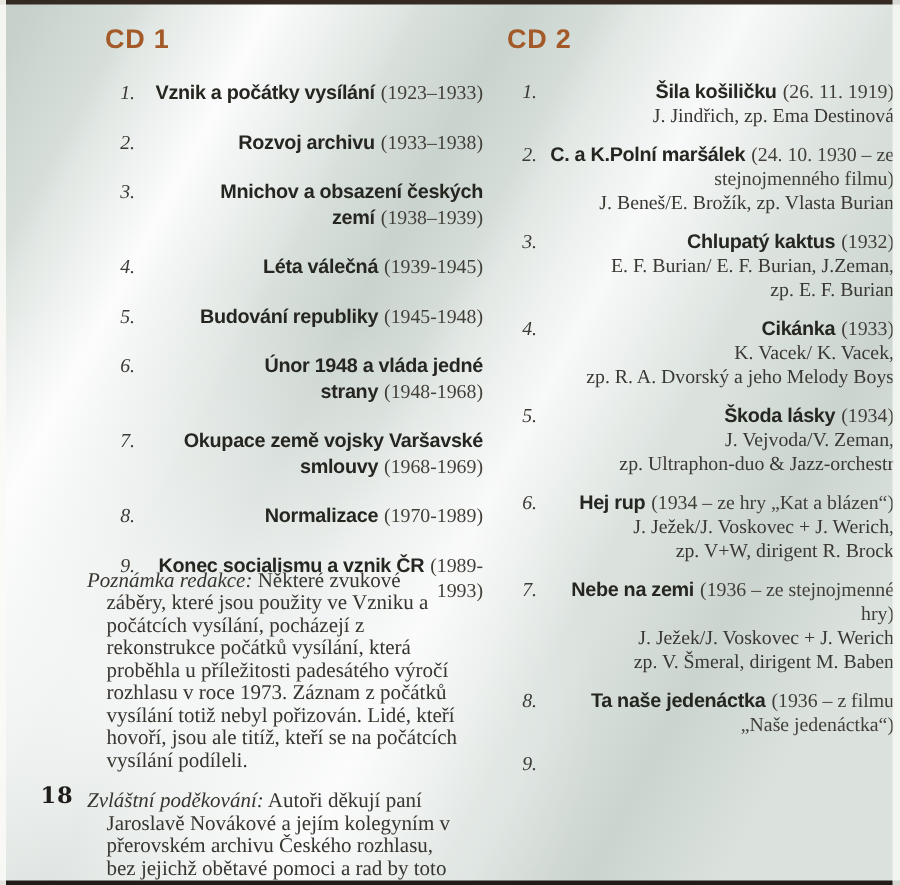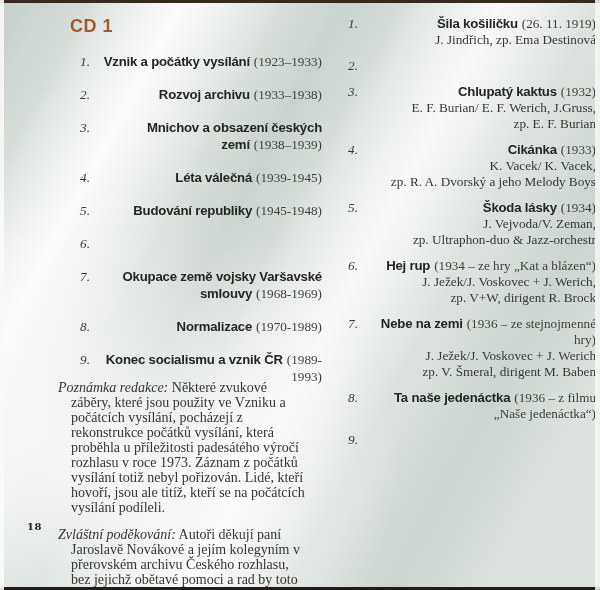--- a/index.html
+++ b/index.html
@@ -47,21 +47,21 @@
   .tcredits{display:block;color:#3a3833;white-space:pre-line;}
 
   .notes{position:absolute;left:58px;top:380px;width:250px;}
   .note{
     font-size:14px;line-height:15px;margin:0 0 12px 0;
     padding-left:13px;text-indent:-13px;color:#37352f;
   }
   .note-label{font-style:italic;}
   .page-number{
     position:absolute;left:27px;top:521px;
-    font-family:"DejaVu Serif",serif;font-weight:700;font-size:10px;
+    font-family:"DejaVu Serif",serif;font-weight:700;font-size:15px;
     color:#1e1d1a;letter-spacing:0.5px;
   }
 </style>
 </head>
 <body>
 
 <div class="page">
   <div class="edge edge-top"></div>
   <div class="edge edge-bottom"></div>
   <div class="edge edge-left"></div>
@@ -91,20 +91,21 @@
           <span class="tbody"><span class="ttitle">Léta válečná</span><span class="tdate">(1939-1945)</span></span>
         </li>
 
         <li class="track">
           <span class="tnum">5.</span>
           <span class="tbody"><span class="ttitle">Budování republiky</span><span class="tdate">(1945-1948)</span></span>
         </li>
 
         <li class="track">
           <span class="tnum">6.</span>
+          <span class="tbody"><span class="ttitle">Únor 1948 a vláda jedné strany</span><span class="tdate">(1948-1968)</span></span>
         </li>
 
         <li class="track">
           <span class="tnum">7.</span>
           <span class="tbody"><span class="ttitle">Okupace země vojsky Varšavské smlouvy</span><span class="tdate">(1968-1969)</span></span>
         </li>
 
         <li class="track">
           <span class="tnum">8.</span>
           <span class="tbody"><span class="ttitle">Normalizace</span><span class="tdate">(1970-1989)</span></span>
@@ -118,34 +119,36 @@
   </div>
 
   <div class="notes">
     <p class="note"><span class="note-label">Poznámka redakce:</span> <span>Některé zvukové záběry, které jsou použity ve Vzniku a počátcích vysílání, pocházejí z rekonstrukce počátků vysílání, která proběhla u příležitosti padesátého výročí rozhlasu v roce 1973. Záznam z počátků vysílání totiž nebyl pořizován. Lidé, kteří hovoří, jsou ale titíž, kteří se na počátcích vysílání podíleli.</span></p>
     <p class="note"><span class="note-label">Zvláštní poděkování:</span> <span>Autoři děkují paní Jaroslavě Novákové a jejím kolegyním v přerovském archivu Českého rozhlasu, bez jejichž obětavé pomoci a rad by toto CD nejspíše vůbec nevzniklo.</span></p>
   </div>
 
   <div class="page-number">18</div>
 
   <div class="col col-right">
+    <h2 class="cd-title">CD 2</h2>
     <ol class="tracks">
 
         <li class="track">
           <span class="tnum">1.</span>
           <span class="tbody"><span class="ttitle">Šila košiličku</span><span class="tdate">(26. 11. 1919)</span><span class="tcredits">J. Jindřich, zp. Ema Destinová</span></span>
         </li>
 
         <li class="track">
           <span class="tnum">2.</span>
+          <span class="tbody"><span class="ttitle">C. a K.Polní maršálek</span><span class="tdate">(24. 10. 1930 – ze stejnojmenného filmu)</span><span class="tcredits">J. Beneš/E. Brožík, zp. Vlasta Burian</span></span>
         </li>
 
         <li class="track">
           <span class="tnum">3.</span>
-          <span class="tbody"><span class="ttitle">Chlupatý kaktus</span><span class="tdate">(1932)</span><span class="tcredits">E. F. Burian/ E. F. Werich, J.Gruss,
+          <span class="tbody"><span class="ttitle">Chlupatý kaktus</span><span class="tdate">(1932)</span><span class="tcredits">E. F. Burian/ E. F. Burian, J.Zeman,
 zp. E. F. Burian</span></span>
         </li>
 
         <li class="track">
           <span class="tnum">4.</span>
           <span class="tbody"><span class="ttitle">Cikánka</span><span class="tdate">(1933)</span><span class="tcredits">K. Vacek/ K. Vacek,
 zp. R. A. Dvorský a jeho Melody Boys</span></span>
         </li>
 
         <li class="track">

